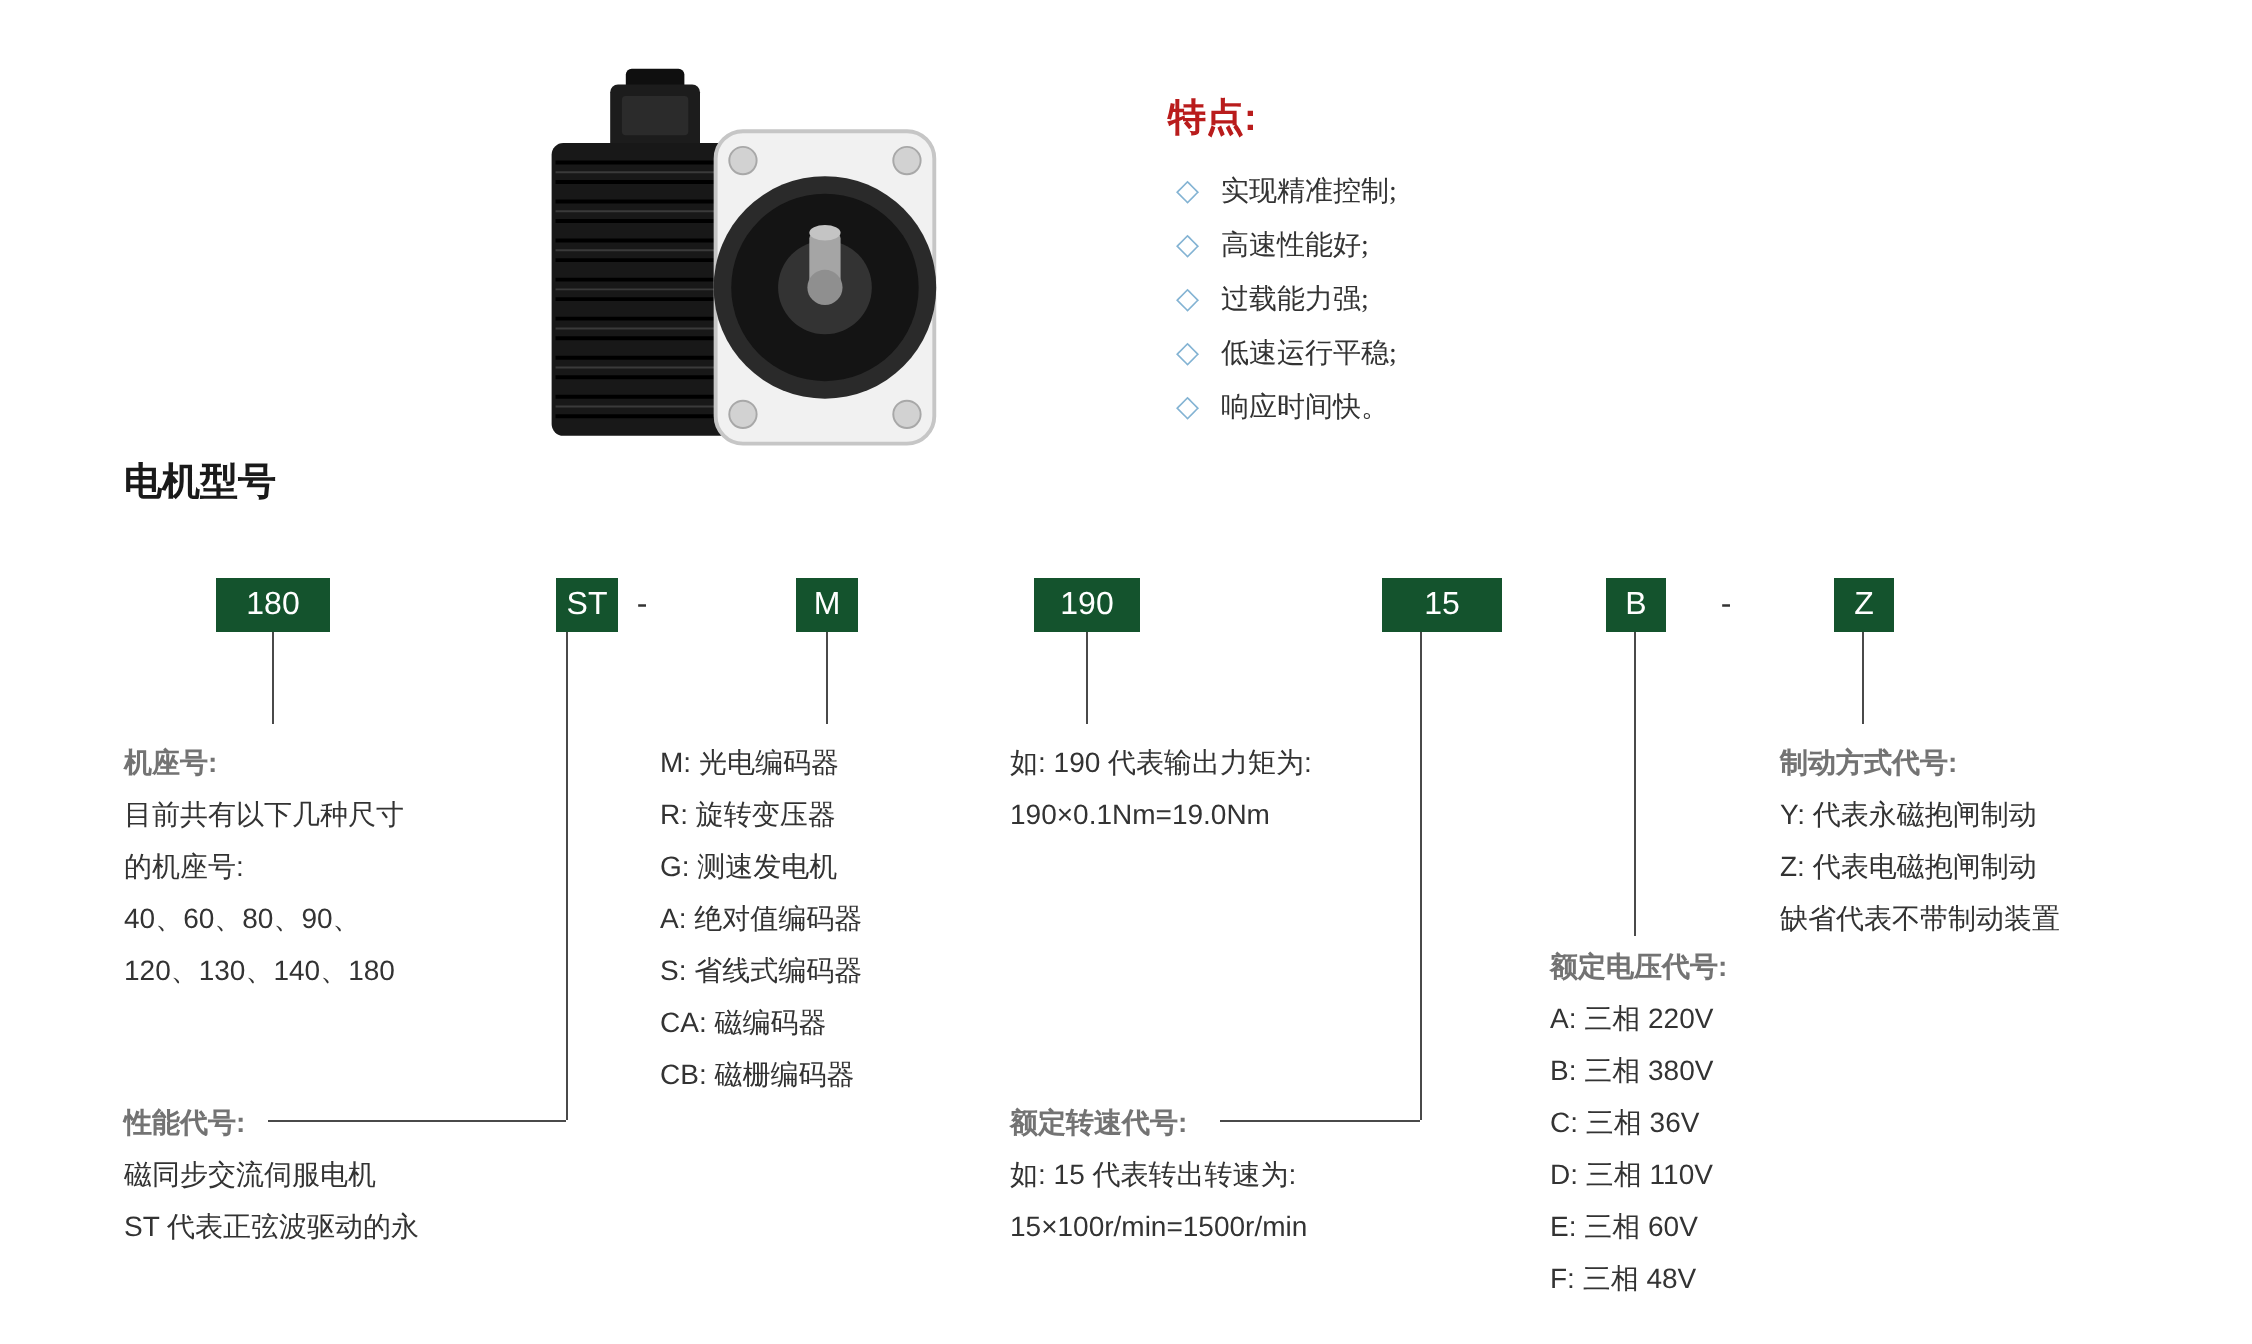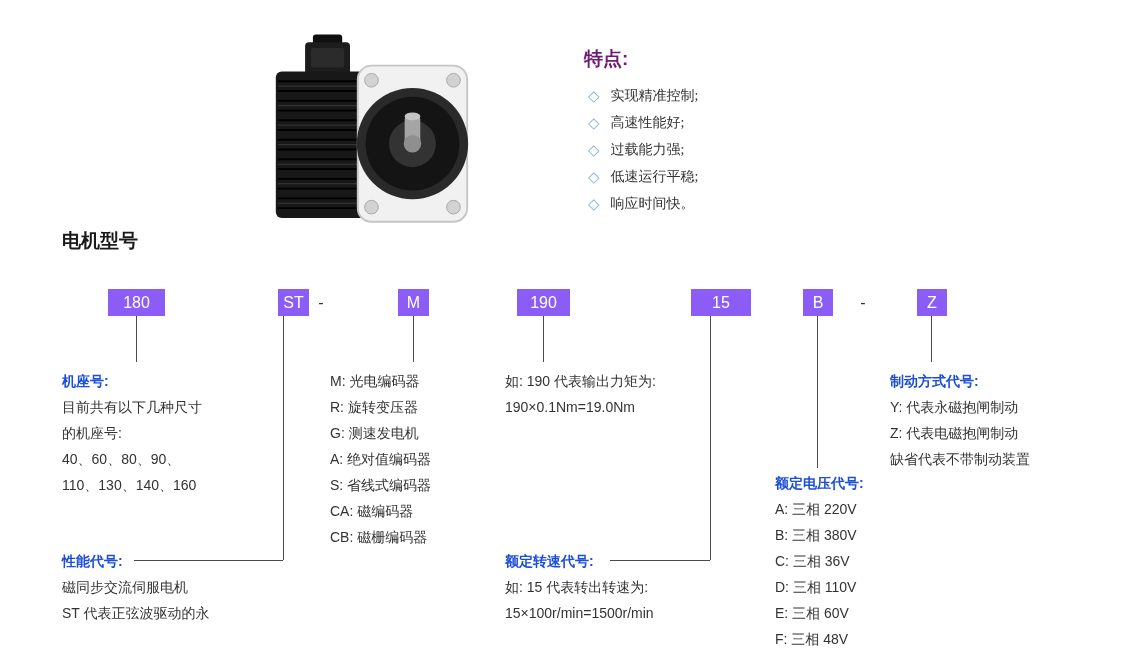--- a/index.html
+++ b/index.html
@@ -2,36 +2,36 @@
 <html><head>
 <meta charset="utf-8">
 <style>
   * { box-sizing: border-box; margin: 0; padding: 0; }
   html,body { background:#fff; }
   body { font-family: "Liberation Sans", "DejaVu Sans", sans-serif; color:#333; }
   .page { position: relative; width: 1126px; height: 672px; background: #fff; overflow: hidden; }
 
   .motor-wrap { position:absolute; left:268px; top:34px; width:205px; height:196px; }
 
-  .features-title { position:absolute; left:584px; top:46px; font-size:19px; font-weight:bold; color:#701a75; }
+  .features-title { position:absolute; left:584px; top:46px; font-size:19px; font-weight:bold; color:#b91c1c; }
   .feature-item { position:absolute; left:588px; height:27px; display:flex; align-items:center; gap:11px; }
   .diamond { color:#83B3D3; font-size:15px; line-height:1; }
   .feature-text { font-size:14px; color:#333;font-family:Liberation Serif, serif; }
 
   .section-title { position:absolute; left:62px; top:228px; font-size:19px; font-weight:bold; color:#1a1a1a; }
 
-  .mbox { position:absolute; top:289px; height:27px; background:#8b5cf6; color:#fff;
+  .mbox { position:absolute; top:289px; height:27px; background:#14532d; color:#fff;
           font-size:16px; text-align:center; line-height:27px; }
   .mdash { position:absolute; top:289px; height:27px; line-height:27px; font-size:16px; color:#333; text-align:center; }
 
   .vline { position:absolute; width:1px; background:#4a4a4a; }
   .hline { position:absolute; height:1px; background:#4a4a4a; }
 
   .legend { position:absolute; font-size:14px; color:#333; line-height:26px; white-space:nowrap; }
-  .legend-title { font-weight:bold; color:#1d4ed8; }
+  .legend-title { font-weight:bold; color:#737373; }
 </style>
 </head>
 <body>
 
 <div class="page">
 
   <div class="motor-wrap">
     <svg viewBox="0 0 210 200" width="205" height="196" xmlns="http://www.w3.org/2000/svg">
 
       <rect x="46" y="0" width="30" height="12" rx="3" fill="#0f0f0f"></rect>
@@ -123,21 +123,21 @@
   <div class="vline" style="left:817px;top:316px;height:152px"></div>
   <div class="vline" style="left:931px;top:316px;height:46px"></div>
   <div class="hline" style="left:134px;top:560px;width:149px"></div>
   <div class="hline" style="left:610px;top:560px;width:100px"></div>
 
   <div class="legend" style="left:62px;top:368px">
     <div class="legend-title">机座号:</div>
     <div>目前共有以下几种尺寸</div>
     <div>的机座号:</div>
     <div>40、60、80、90、</div>
-    <div>110、130、140、160</div>
+    <div>120、130、140、180</div>
   </div>
 
   <div class="legend" style="left:62px;top:548px">
     <div class="legend-title">性能代号:</div>
     <div>磁同步交流伺服电机</div>
     <div>ST 代表正弦波驱动的永</div>
   </div>
 
   <div class="legend" style="left:330px;top:368px">
     <div>M: 光电编码器</div>

